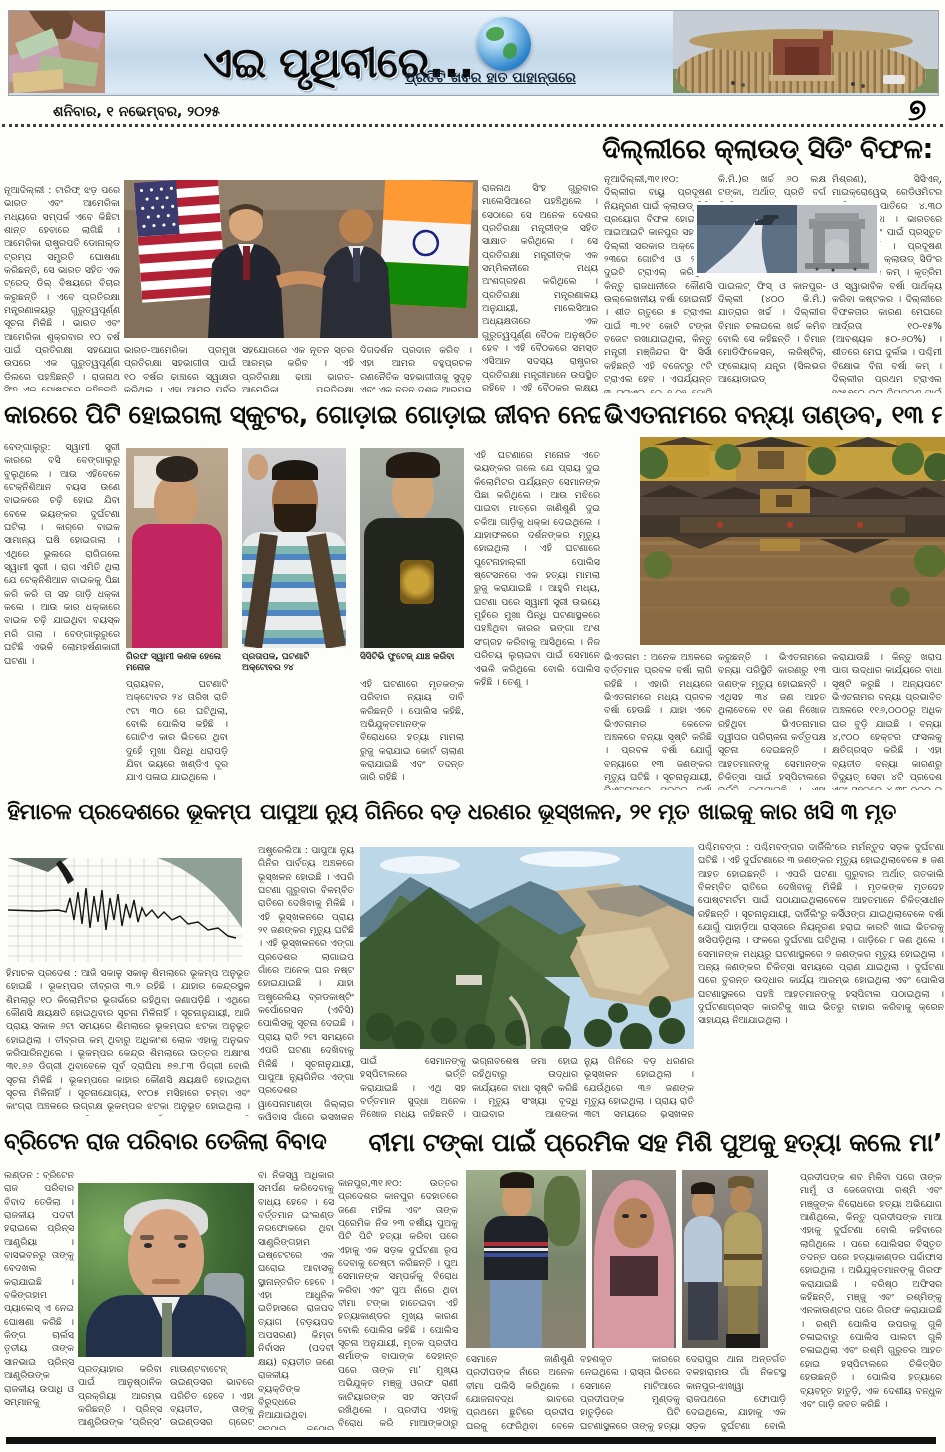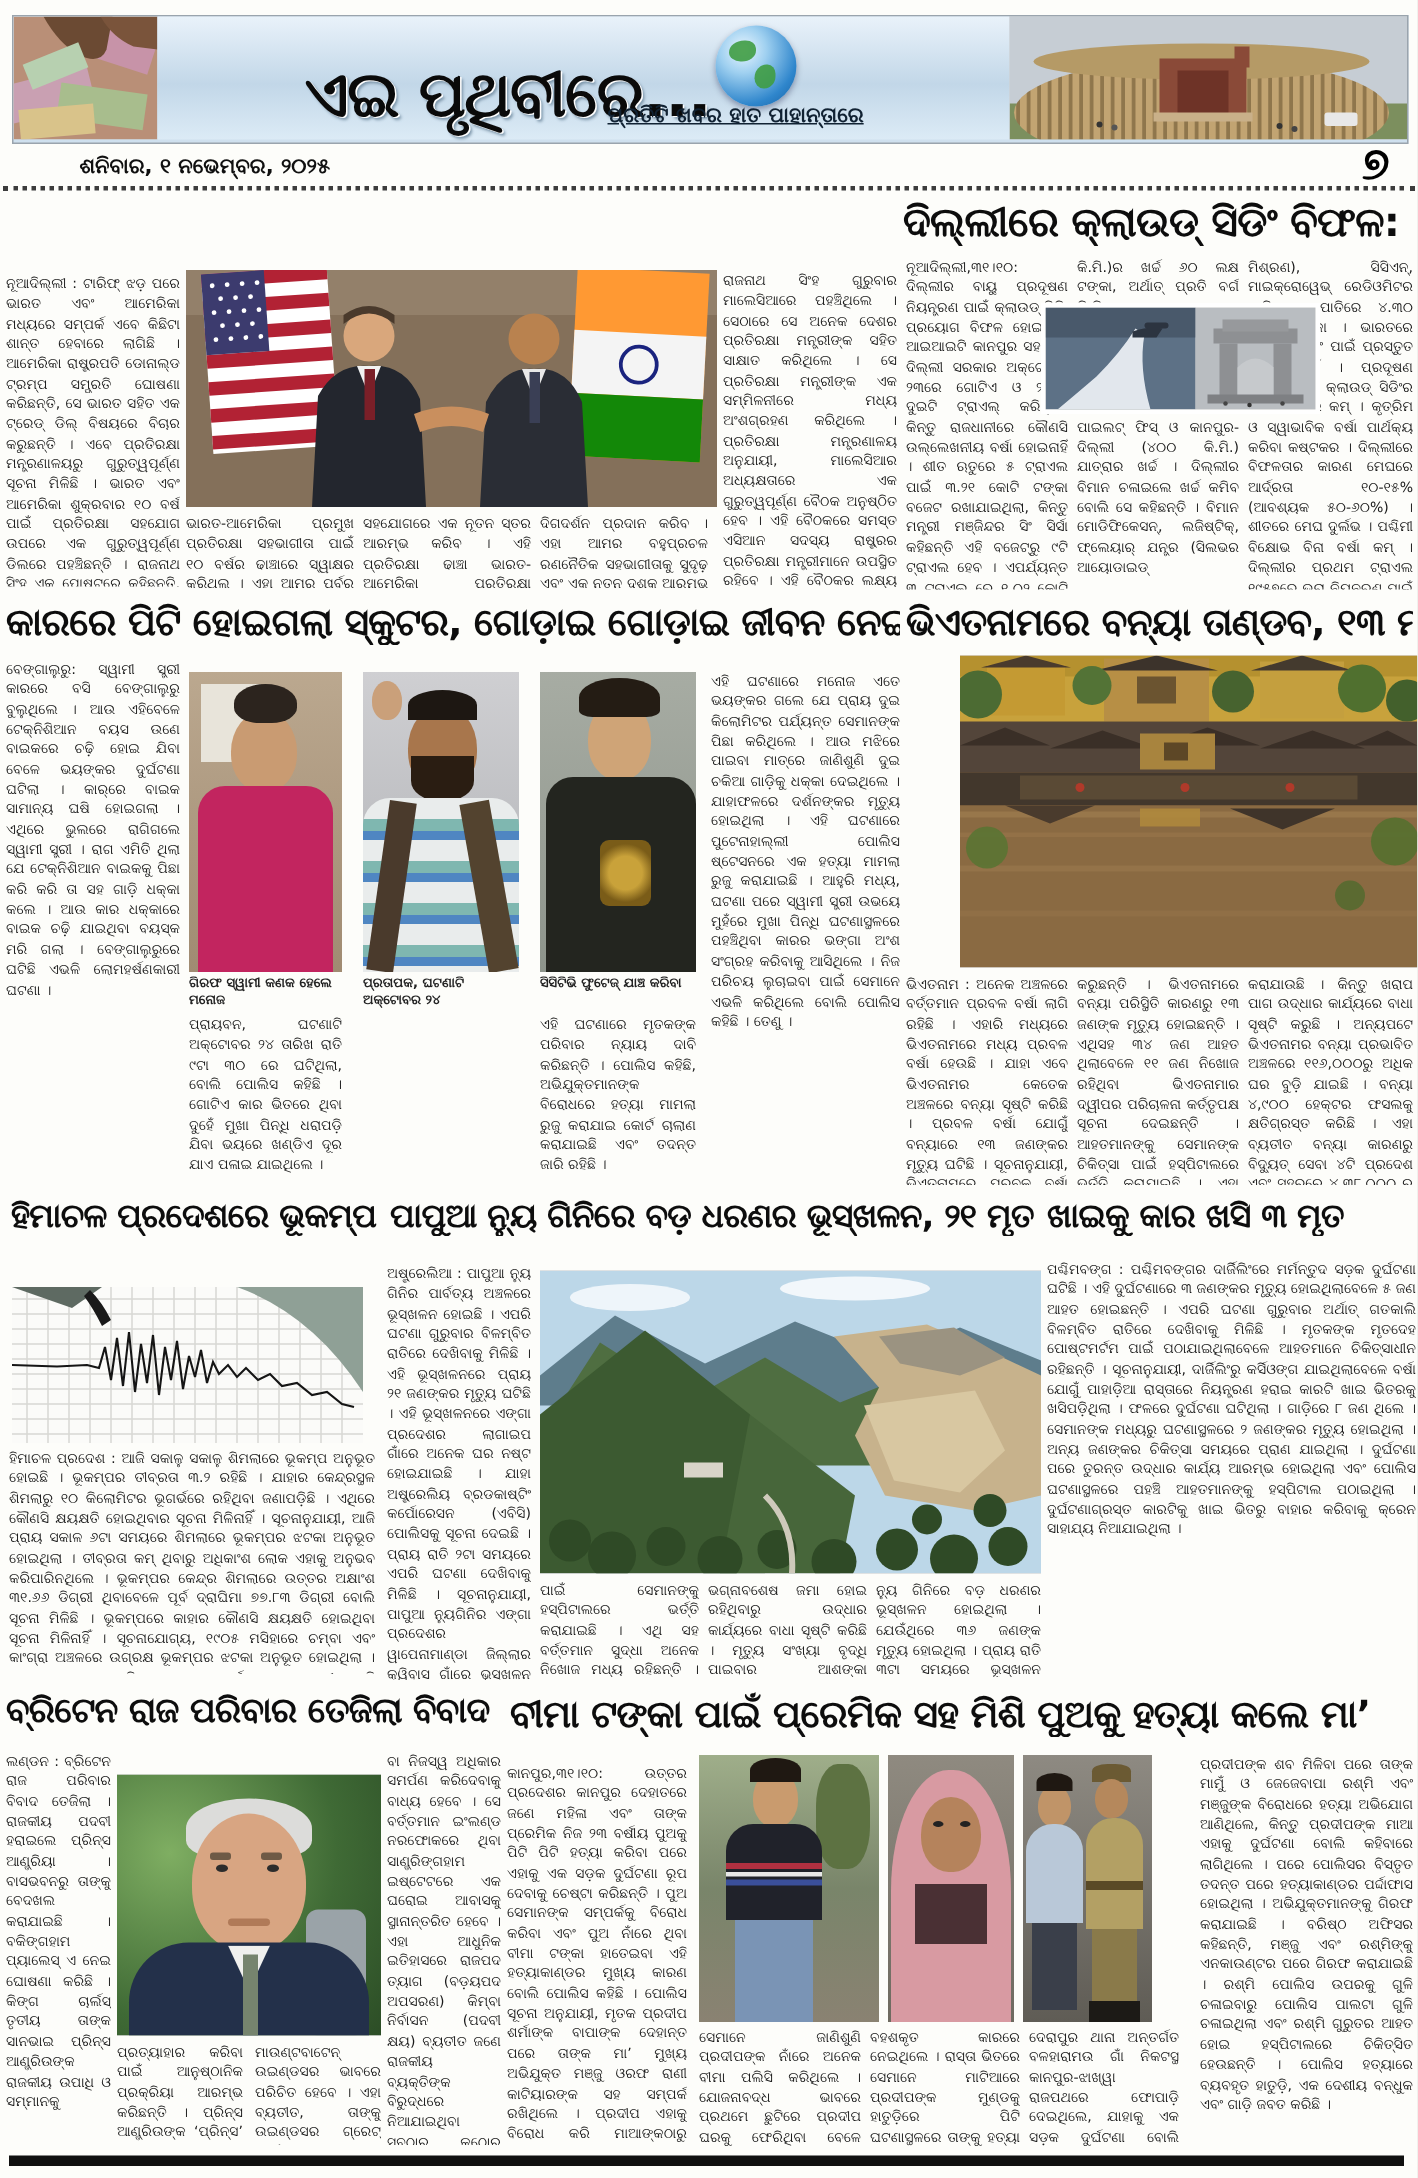--- a/index.html
+++ b/index.html
@@ -334,21 +334,21 @@
     <div class="abs" style="left:100px;top:60px;width:8px;height:5px;background:#2c2c2c;border-radius:50%;"></div>
     <div class="abs" style="left:74px;top:96px;width:28px;height:5px;background:#b07a58;border-radius:3px;"></div>
     <div class="torso" style="left:8px;top:112px;width:160px;height:62px;background:#23304a;border-radius:40px 40px 0 0;"></div>
     <div class="abs" style="left:74px;top:114px;width:28px;height:30px;background:#f0f0ee;clip-path:polygon(0 0,100% 0,50% 100%);"></div>
     <div class="abs" style="left:84px;top:120px;width:10px;height:54px;background:#76846e;"></div>
   </div>
   <div class="abs body-text" style="left:258px;top:1168px;width:76px;height:262px;">ବା ନିଜସ୍ୱ ଅଧିକାର ସମର୍ପଣ କରିଦେବାକୁ ବାଧ୍ୟ ହେବେ । ସେ ବର୍ତ୍ତମାନ ଇଂଲଣ୍ଡ ନରଫୋକରେ ଥିବା ସାଣ୍ଡ୍ରିଙ୍ଗହାମ ଇଷ୍ଟେଟରେ ଏକ ଘରୋଇ ଆବାସକୁ ସ୍ଥାନାନ୍ତରିତ ହେବେ । ଏହା ଆଧୁନିକ ଇତିହାସରେ ରାଜପଦ ତ୍ୟାଗ (ବଡ଼ୟପଦ ଅପସରଣ) କିମ୍ବା ନିର୍ବାସନ (ପଦବୀ କ୍ଷୟ) ବ୍ୟତୀତ ଜଣେ ରାଜକୀୟ ବ୍ୟକ୍ତିଙ୍କ ବିରୁଦ୍ଧରେ ନିଆଯାଇଥିବା ସବୁଠାରୁ କଠୋର କାର୍ଯ୍ୟାନୁଷ୍ଠାନ ମଧ୍ୟରୁ ଅନ୍ୟତମ । ଏହା ନିଶ୍ଚିତ ପୂର୍ବରୁ ସାଧାରଣ ଓ ରାଜନୈତିକ ଚାପ ବଢ଼ି ଲାଗିଥିଲା । ସୌନ ଅପରାଧୀ ଏପଷ୍ଟାଇନଙ୍କ ସହ ସମ୍ପର୍କ ଆଣ୍ଡ୍ରିୟୁଙ୍କୁ ମହଙ୍ଗା ପଡ଼ିଛି ।</div>
   <div class="abs body-text" style="left:78px;top:1362px;width:84px;height:68px;">ପ୍ରତ୍ୟାହାର କରିବା ପାଇଁ ଆନୁଷ୍ଠାନିକ ପ୍ରକ୍ରିୟା ଆରମ୍ଭ କରିଛନ୍ତି । ପ୍ରିନ୍ସ ଆଣ୍ଡ୍ରିଉଙ୍କ ‘ପ୍ରିନ୍ସ’ ଉପାଧି ମଧ୍ୟ ରଦ କରାଯାଇଛି । ଯାହା ସେ ସ୍ୱର୍ଗତା ମହାରାଣୀ ଏଲିଜାବେଥ ଦ୍ୱିତୀୟଙ୍କ ପୁତ୍ର ଭାବରେ ଜନ୍ମରୁ ଧାରଣ କରିଥିଲେ ।</div>
   <div class="abs body-text" style="left:170px;top:1362px;width:84px;height:68px;">ମାଉଣ୍ଟବାଟେନ୍ ଉଇଣ୍ଡସର ଭାବରେ ପରିଚିତ ହେବେ । ଏହା ବ୍ୟତୀତ, ତାଙ୍କୁ ଉଇଣ୍ଡସର ଗ୍ରେଟ୍ ପାର୍କରେ ଥିବା ତାଙ୍କର ଦୀର୍ଘ ଦିନର ବାସଭବନ ରୟାଲ ଲଜରୁ ମଧ୍ୟ ତାଙ୍କୁ ବେଦଖଲ କରାଯାଇଛି । ଏବେ ସେ ତାଙ୍କ ଲିଜ୍</div>
 
-  <div class="abs headline" style="left:340px;top:1128px;width:602px;font-size:25px;">ବୀମା ଟଙ୍କା ପାଇଁ ପ୍ରେମିକ ସହ ମିଶି ପୁଅକୁ ହତ୍ୟା କଲେ ମା’</div>
+  <div class="abs headline" style="left:340px;top:1128px;width:602px;font-size:25px;text-align:right;">ବୀମା ଟଙ୍କା ପାଇଁ ପ୍ରେମିକ ସହ ମିଶି ପୁଅକୁ ହତ୍ୟା କଲେ ମା’</div>
   <div class="abs body-text" style="left:338px;top:1176px;width:120px;height:256px;">କାନପୁର,୩୧।୧୦: ଉତ୍ତର ପ୍ରଦେଶର କାନପୁର ଦେହାତରେ ଜଣେ ମହିଳା ଏବଂ ତାଙ୍କ ପ୍ରେମିକ ନିଜ ୨୩ ବର୍ଷୀୟ ପୁଅକୁ ପିଟି ପିଟି ହତ୍ୟା କରିବା ପରେ ଏହାକୁ ଏକ ସଡ଼କ ଦୁର୍ଘଟଣା ରୂପ ଦେବାକୁ ଚେଷ୍ଟା କରିଛନ୍ତି । ପୁଅ ସେମାନଙ୍କ ସମ୍ପର୍କକୁ ବିରୋଧ କରିବା ଏବଂ ପୁଅ ନାଁରେ ଥିବା ବୀମା ଟଙ୍କା ହାତେଇବା ଏହି ହତ୍ୟାକାଣ୍ଡର ମୁଖ୍ୟ କାରଣ ବୋଲି ପୋଲିସ କହିଛି । ପୋଲିସ ସୂଚନା ଅନୁଯାୟୀ, ମୃତକ ପ୍ରଦୀପ ଶର୍ମାଙ୍କ ବାପାଙ୍କ ଦେହାନ୍ତ ପରେ ତାଙ୍କ ମା’ ମୁଖ୍ୟ ଅଭିଯୁକ୍ତ ମଞ୍ଜୁ ଓରଫ ରାଣୀ କାଟିୟାରଙ୍କ ସହ ସମ୍ପର୍କ ରଖିଥିଲେ । ପ୍ରଦୀପ ଏହାକୁ ବିରୋଧ କରି ମାଆଙ୍କଠାରୁ ଅଲଗା ରହୁଥିଲେ ଏବଂ ଆନ୍ଧ୍ରପ୍ରଦେଶରେ ଚାକିରି କରୁଥିଲେ । ପ୍ରଦୀପଙ୍କ ମାଆ, ମଞ୍ଜୁ ଓ ତାଙ୍କ ଭାଇ ରଶ୍ମି କାଟିୟାର ମିଶି ହତ୍ୟା ଯୋଜନା କରିଥିଲେ ।</div>
 
   <div class="abs photo" style="left:466px;top:1170px;width:120px;height:178px;">
     <div class="fig-bg" style="background:linear-gradient(180deg,#9fae8a 0%,#79856a 50%,#8a8272 100%);"></div>
     <div class="abs" style="left:78px;top:6px;width:36px;height:70px;background:#5d7242;border-radius:40%;"></div>
     <div class="head" style="left:36px;top:10px;width:30px;height:38px;background:#c99b6e;"></div>
     <div class="abs" style="left:34px;top:2px;width:34px;height:16px;background:#1f1812;border-radius:50% 50% 0 0;"></div>
     <div class="torso" style="left:18px;top:46px;width:64px;height:64px;background:#20222a;"></div>
     <div class="abs" style="left:18px;top:72px;width:64px;height:4px;background:#b03040;"></div>
     <div class="abs" style="left:18px;top:78px;width:64px;height:3px;background:#e8e8e8;"></div>

